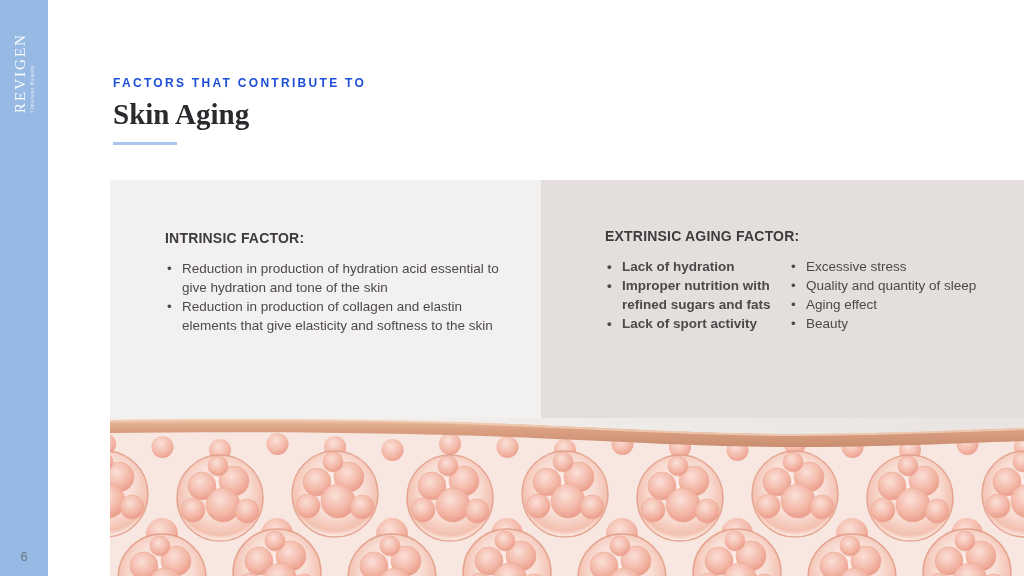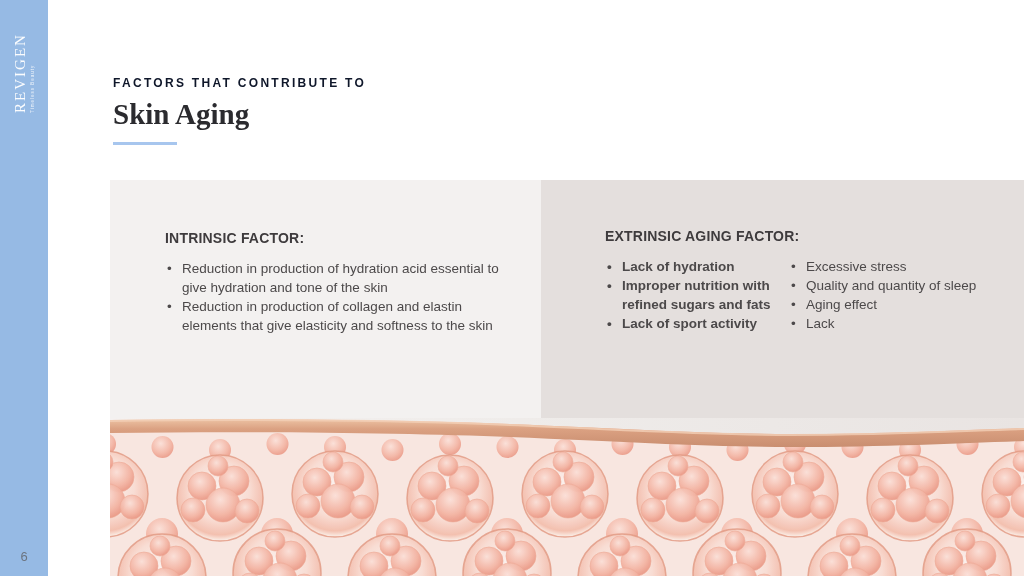--- a/index.html
+++ b/index.html
@@ -13,21 +13,21 @@
     display:flex;align-items:center;justify-content:center;}
   .brand-inner{transform:rotate(-90deg);white-space:nowrap;text-align:left;}
   .brand-name{font-family:"Liberation Serif",serif;font-size:15px;letter-spacing:2px;
     color:rgba(255,255,255,.96);font-weight:400;line-height:15px;}
   .brand-tagline{font-size:4.5px;letter-spacing:1px;color:rgba(255,255,255,.85);
     margin-top:2px;line-height:5px;}
   .page-number{position:absolute;left:0;bottom:12px;width:48px;text-align:center;
     font-size:13px;color:#6b7480;}
   
   .header{position:absolute;left:113px;top:76px;}
-  .eyebrow{font-size:12px;font-weight:700;letter-spacing:2.3px;color:#0f172a;}
+  .eyebrow{font-size:12px;font-weight:700;letter-spacing:2.3px;color:#1d4ed8;}
   .title{font-family:"Liberation Serif",serif;font-weight:700;font-size:29px;
     color:#2b2b2f;margin-top:5px;line-height:38px;}
   .title-underline{width:64px;height:3px;background:#a7c6ee;margin-top:9px;}
   
   .panels{position:absolute;left:110px;top:180px;width:914px;height:238px;display:flex;}
   .panel{box-sizing:border-box;height:238px;}
   .panel-intrinsic{width:431px;background:#f3f1f0;padding:50px 30px 0 55px;}
   .panel-extrinsic{width:483px;background:#e4dfdd;padding:48px 16px 0 64px;}
   .panel-heading{font-size:14px;font-weight:700;color:#3e3b3d;letter-spacing:.2px;}
   ul.bullets{list-style:none;margin:13px 0 0 0;padding:0;
@@ -81,21 +81,21 @@
             <li>Lack of hydration</li>
             <li>Improper nutrition with refined sugars and fats</li>
             <li>Lack of sport activity</li>
           </ul>
         </div>
         <div class="col2">
           <ul class="bullets">
             <li>Excessive stress</li>
             <li>Quality and quantity of sleep</li>
             <li>Aging effect</li>
-            <li>Lack</li>
+            <li>Beauty</li>
           </ul>
         </div>
       </div>
     </div>
   </div>
 
   <div class="skin-image">
     <svg width="914" height="158" viewBox="0 0 914 158" xmlns="http://www.w3.org/2000/svg">
       <defs>
         <radialGradient id="gCell" cx="0.5" cy="0.42" r="0.62">

